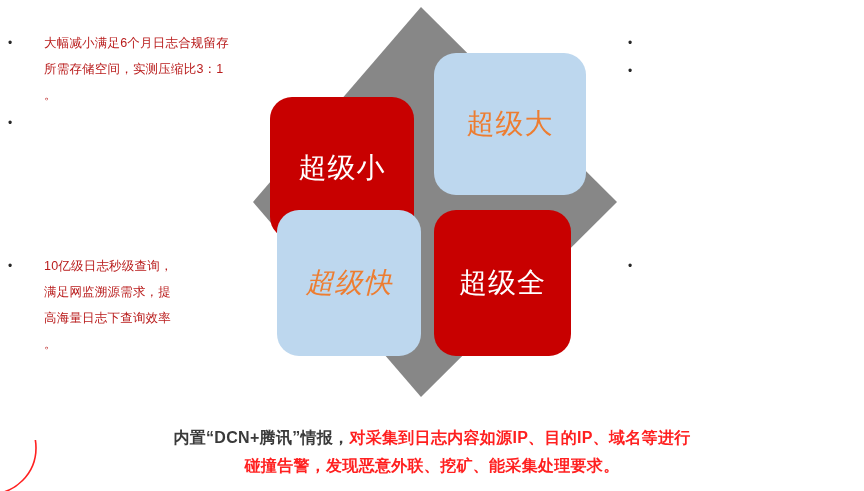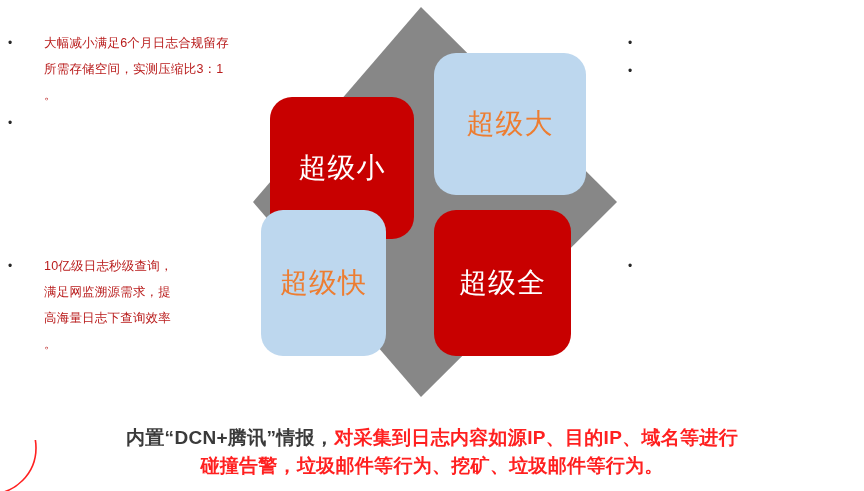--- a/index.html
+++ b/index.html
@@ -71,31 +71,31 @@
     border-radius: 22px;
     display: flex;
     align-items: center;
     justify-content: center;
     font-size: 28px;
     font-weight: 400;
     letter-spacing: 1px;
   }
   .quad-tl { left: 21px;  top: 50px;  width: 144px; height: 142px; margin-top: 44px; }
   .quad-tr { left: 185px; top: 50px;  width: 152px; height: 142px; }
-  .quad-bl { left: 12px;  top: 207px; width: 125px; height: 146px; }
+  .quad-bl { left: 28px;  top: 207px; width: 144px; height: 146px; font-style: italic; }
   .quad-br { left: 185px; top: 207px; width: 137px; height: 146px; }
 
   
   .caption {
     position: absolute;
     left: 0;
     top: 424px;
     width: 864px;
     text-align: center;
-    font-size: 19px;
+    font-size: 16px;
     line-height: 28px;
     font-weight: 700;
     letter-spacing: 0.3px;
   }
   .caption .dark { color: #3a3a3a; }
   .caption .red  { color: #ff2020; }
 
   .corner-arc {
     position: absolute;
     left: -18px;
@@ -165,19 +165,19 @@
   <div class="bullet-item">
     <span class="bullet-dot">•</span>
   </div>
 </div>
 
 <div class="caption">
   <div>
     <span class="dark">内置“DCN+腾讯”情报，</span><span class="red">对采集到日志内容如源IP、目的IP、域名等进行</span>
   </div>
   <div>
-    <span class="red">碰撞告警，垃圾邮件等行为、挖矿、垃圾邮件等行为。</span>
+    <span class="red">碰撞告警，发现恶意外联、挖矿、能采集处理要求。</span>
   </div>
 </div>
 
 <svg class="corner-arc" viewBox="0 0 62 62" xmlns="http://www.w3.org/2000/svg">
   <circle cx="8" cy="8" r="46" fill="none" stroke="#FF2020" stroke-width="1.6"></circle>
 </svg>
 
 </body></html>

